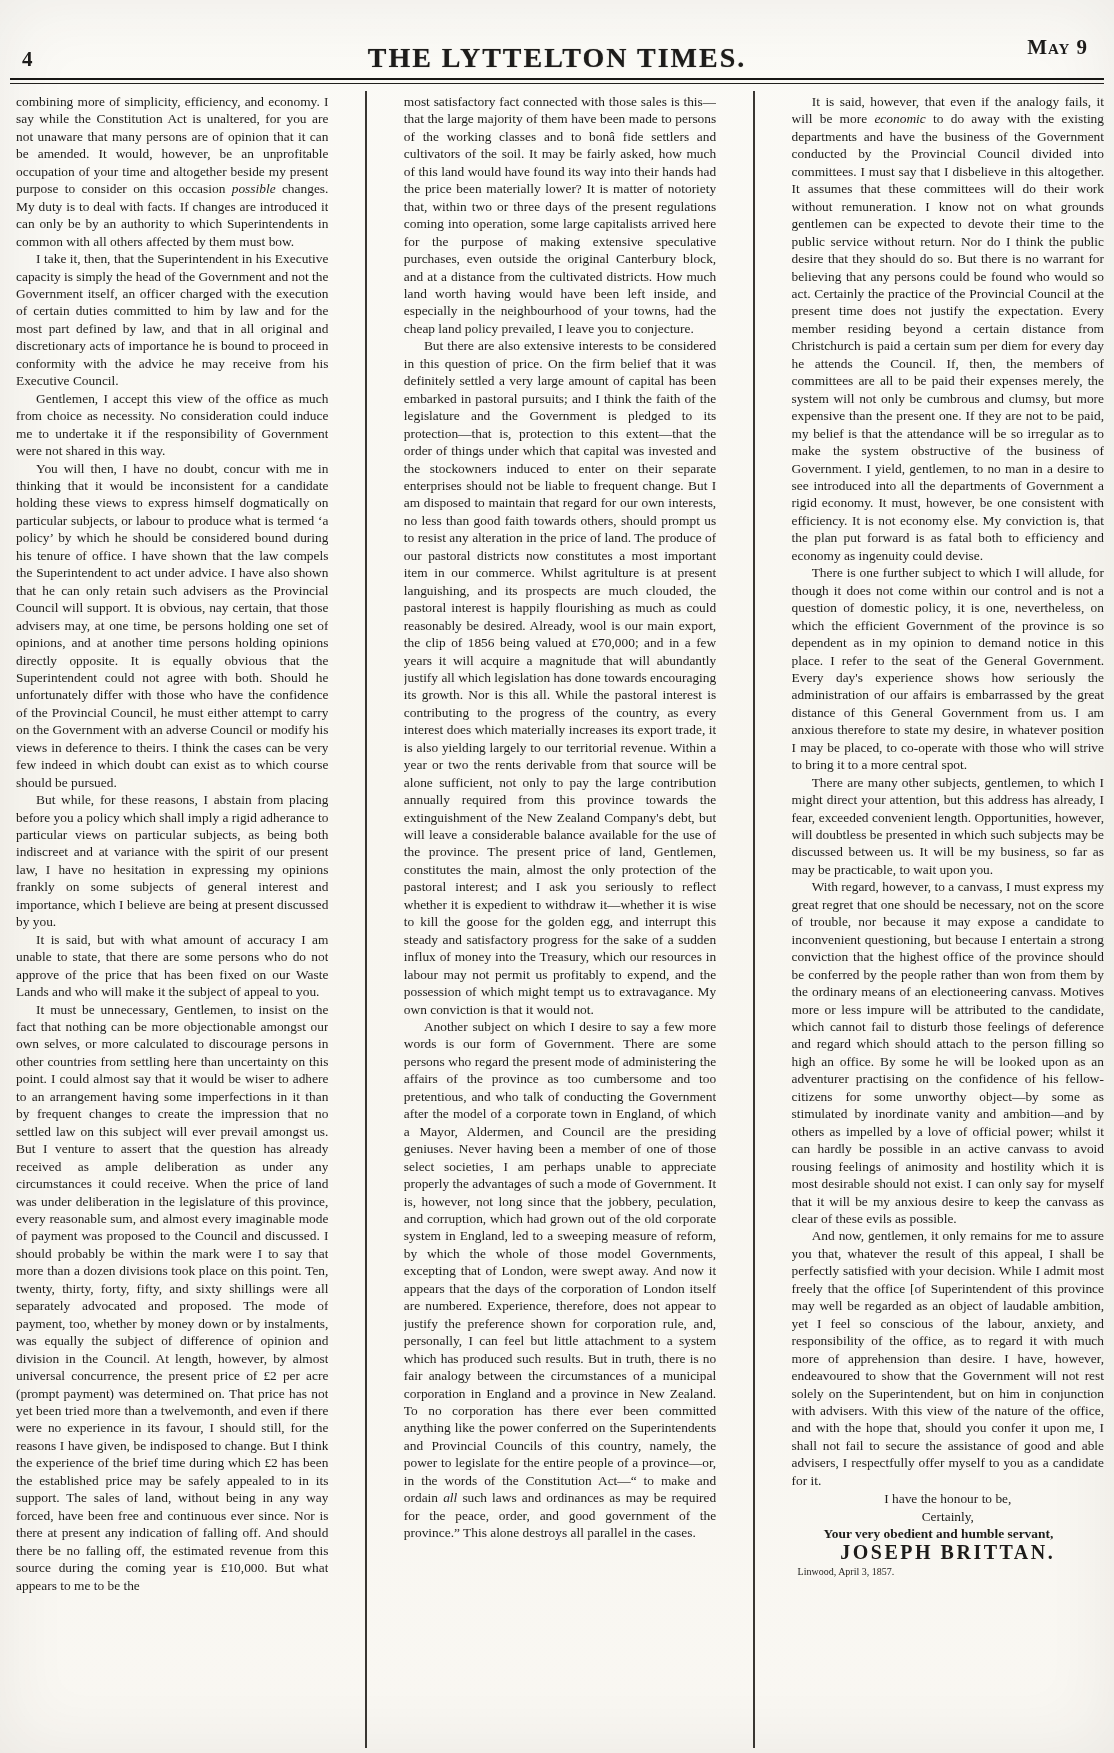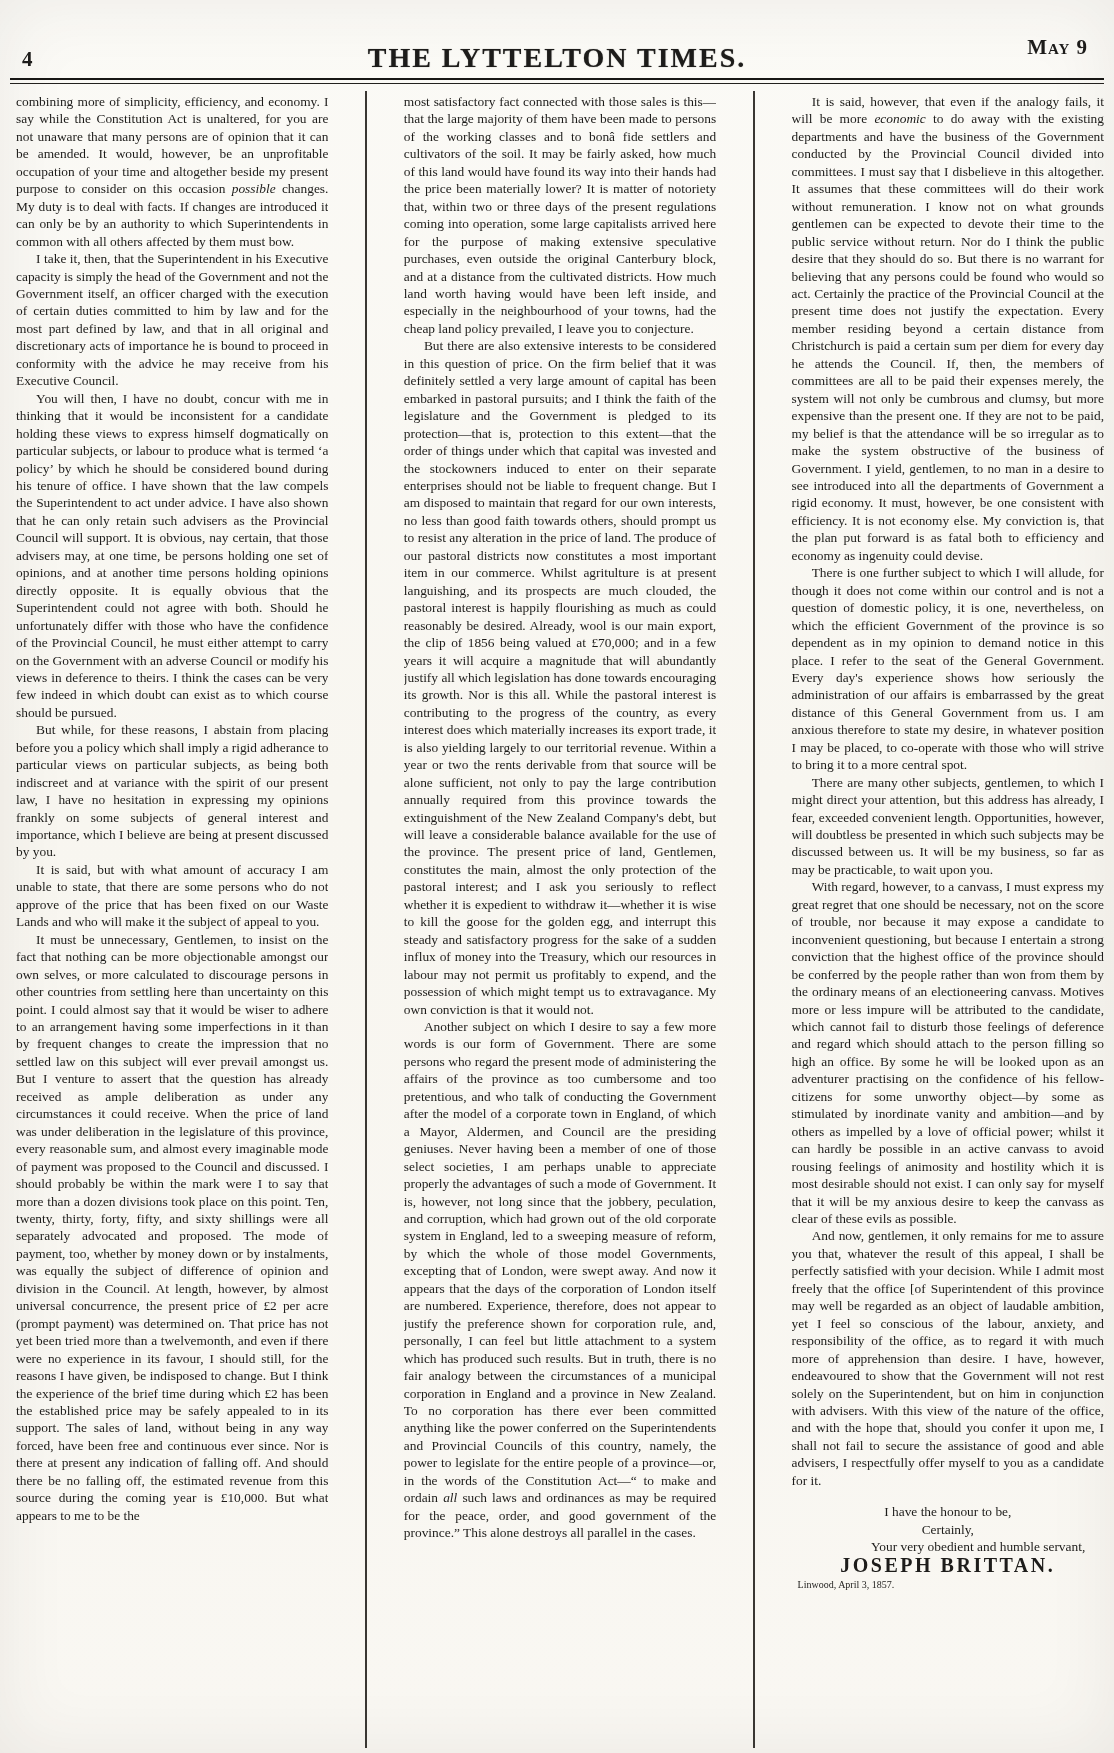--- a/index.html
+++ b/index.html
@@ -69,24 +69,24 @@
   }
   .col-divider {
     width: 1.4px;
     background: #3a3733;
     margin: 0 9px;
     flex: 0 0 auto;
   }
   p.para { margin: 0; text-indent: 1.5em; }
   p.para.cont { text-indent: 0; }
   em { font-style: italic; }
-  .closing { margin-top: 14px; }
+  .closing { margin-top: 1px; }
   .close-center { margin: 0; text-align: center; text-indent: 0; }
   .close-gent { margin: 0; text-align: center; text-indent: 0; }
-  .close-servant { margin: 0; text-align: right; text-indent: 0; margin-right: 6%; }
+  .close-servant { margin: 0; text-align: center; text-indent: 0; margin-right: 6%; font-weight: bold; }
   .signature {
     margin: 1px 0 0 0;
     text-align: center;
     text-indent: 0;
     font-size: 20px;
     letter-spacing: 2.5px;
     font-weight: bold;
     font-variant: normal;
   }
   .dateline { margin: 2px 0 0 0; text-indent: 0.6em; font-size: 10px; }
@@ -102,20 +102,21 @@
     <span class="issue-date">May 9</span>
   </div>
 
   <div class="double-rule"></div>
 
   <div class="content">
 
     <div class="column">
       <p class="para cont"><span>combining more of simplicity, efficiency, and economy. I say while the Constitution Act is unaltered, for you are not unaware that many persons are of opinion that it can be amended. It would, however, be an unprofitable occupation of your time and altogether beside my present purpose to consider on this occasion </span><em>possible</em><span> changes. My duty is to deal with facts. If changes are introduced it can only be by an authority to which Superintendents in common with all others affected by them must bow.</span></p>
       <p class="para">I take it, then, that the Superintendent in his Executive capacity is simply the head of the Government and not the Government itself, an officer charged with the execution of certain duties committed to him by law and for the most part defined by law, and that in all original and discretionary acts of importance he is bound to proceed in conformity with the advice he may receive from his Executive Council.</p>
+      <p class="para">Gentlemen, I accept this view of the office as much from choice as necessity.  No consideration could induce me to undertake it if the responsibility of Government were not shared in this way.</p>
       <p class="para">You will then, I have no doubt, concur with me in thinking that it would be inconsistent for a candidate holding these views to express himself dogmatically on particular subjects, or labour to produce what is termed ‘a policy’ by which he should be considered bound during his tenure of office.  I have shown that the law compels the Superintendent to act under advice. I have also shown that he can only retain such advisers as the Provincial Council will support. It is obvious, nay certain, that those advisers may, at one time, be persons holding one set of opinions, and at another time persons holding opinions directly opposite.  It is equally obvious that the Superintendent could not agree with both.  Should he unfortunately differ with those who have the confidence of the Provincial Council, he must either attempt to carry on the Government with an adverse Council or modify his views in deference to theirs.  I think the cases can be very few indeed in which doubt can exist as to which course should be pursued.</p>
       <p class="para">But while, for these reasons, I abstain from placing before you a policy which shall imply a rigid adherance to particular views on particular subjects, as being both indiscreet and at variance with the spirit of our present law, I have no hesitation in expressing my opinions frankly on some subjects of general interest and importance, which I believe are being at present discussed by you.</p>
       <p class="para">It is said, but with what amount of accuracy I am unable to state, that there are some persons who do not approve of the price that has been fixed on our Waste Lands and who will make it the subject of appeal to you.</p>
       <p class="para">It must be unnecessary, Gentlemen, to insist on the fact that nothing can be more objectionable amongst our own selves, or more calculated to discourage persons in other countries from settling here than uncertainty on this point.  I could almost say that it would be wiser to adhere to an arrangement having some imperfections in it than by frequent changes to create the impression that no settled law on this subject will ever prevail amongst us.  But I venture to assert that the question has already received as ample deliberation as under any circumstances it could receive.  When the price of land was under deliberation in the legislature of this province, every reasonable sum, and almost every imaginable mode of payment was proposed to the Council and discussed. I should probably be within the mark were I to say that more than a dozen divisions took place on this point.  Ten, twenty, thirty, forty, fifty, and sixty shillings were all separately advocated and proposed.  The mode of payment, too, whether by money down or by instalments, was equally the subject of difference of opinion and division in the Council.  At length, however, by almost universal concurrence, the present price of £2 per acre (prompt payment) was determined on. That price has not yet been tried more than a twelvemonth, and even if there were no experience in its favour, I should still, for the reasons I have given, be indisposed to change.  But I think the experience of the brief time during which £2 has been the established price may be safely appealed to in its support.  The sales of land, without being in any way forced, have been free and continuous ever since.  Nor is there at present any indication of falling off.  And should there be no falling off, the estimated revenue from this source during the coming year is £10,000.  But what appears to me to be the</p>
     </div>
 
     <div class="col-divider"></div>
 
     <div class="column">
       <p class="para cont">most satisfactory fact connected with those sales is this—that the large majority of them have been made to persons of the working classes and to bonâ fide settlers and cultivators of the soil.  It may be fairly asked, how much of this land would have found its way into their hands had the price been materially lower?  It is matter of notoriety that, within two or three days of the present regulations coming into operation, some large capitalists arrived here for the purpose of making extensive speculative purchases, even outside the original Canterbury block, and at a distance from the cultivated districts.  How much land worth having would have been left inside, and especially in the neighbourhood of your towns, had the cheap land policy prevailed, I leave you to conjecture.</p>

